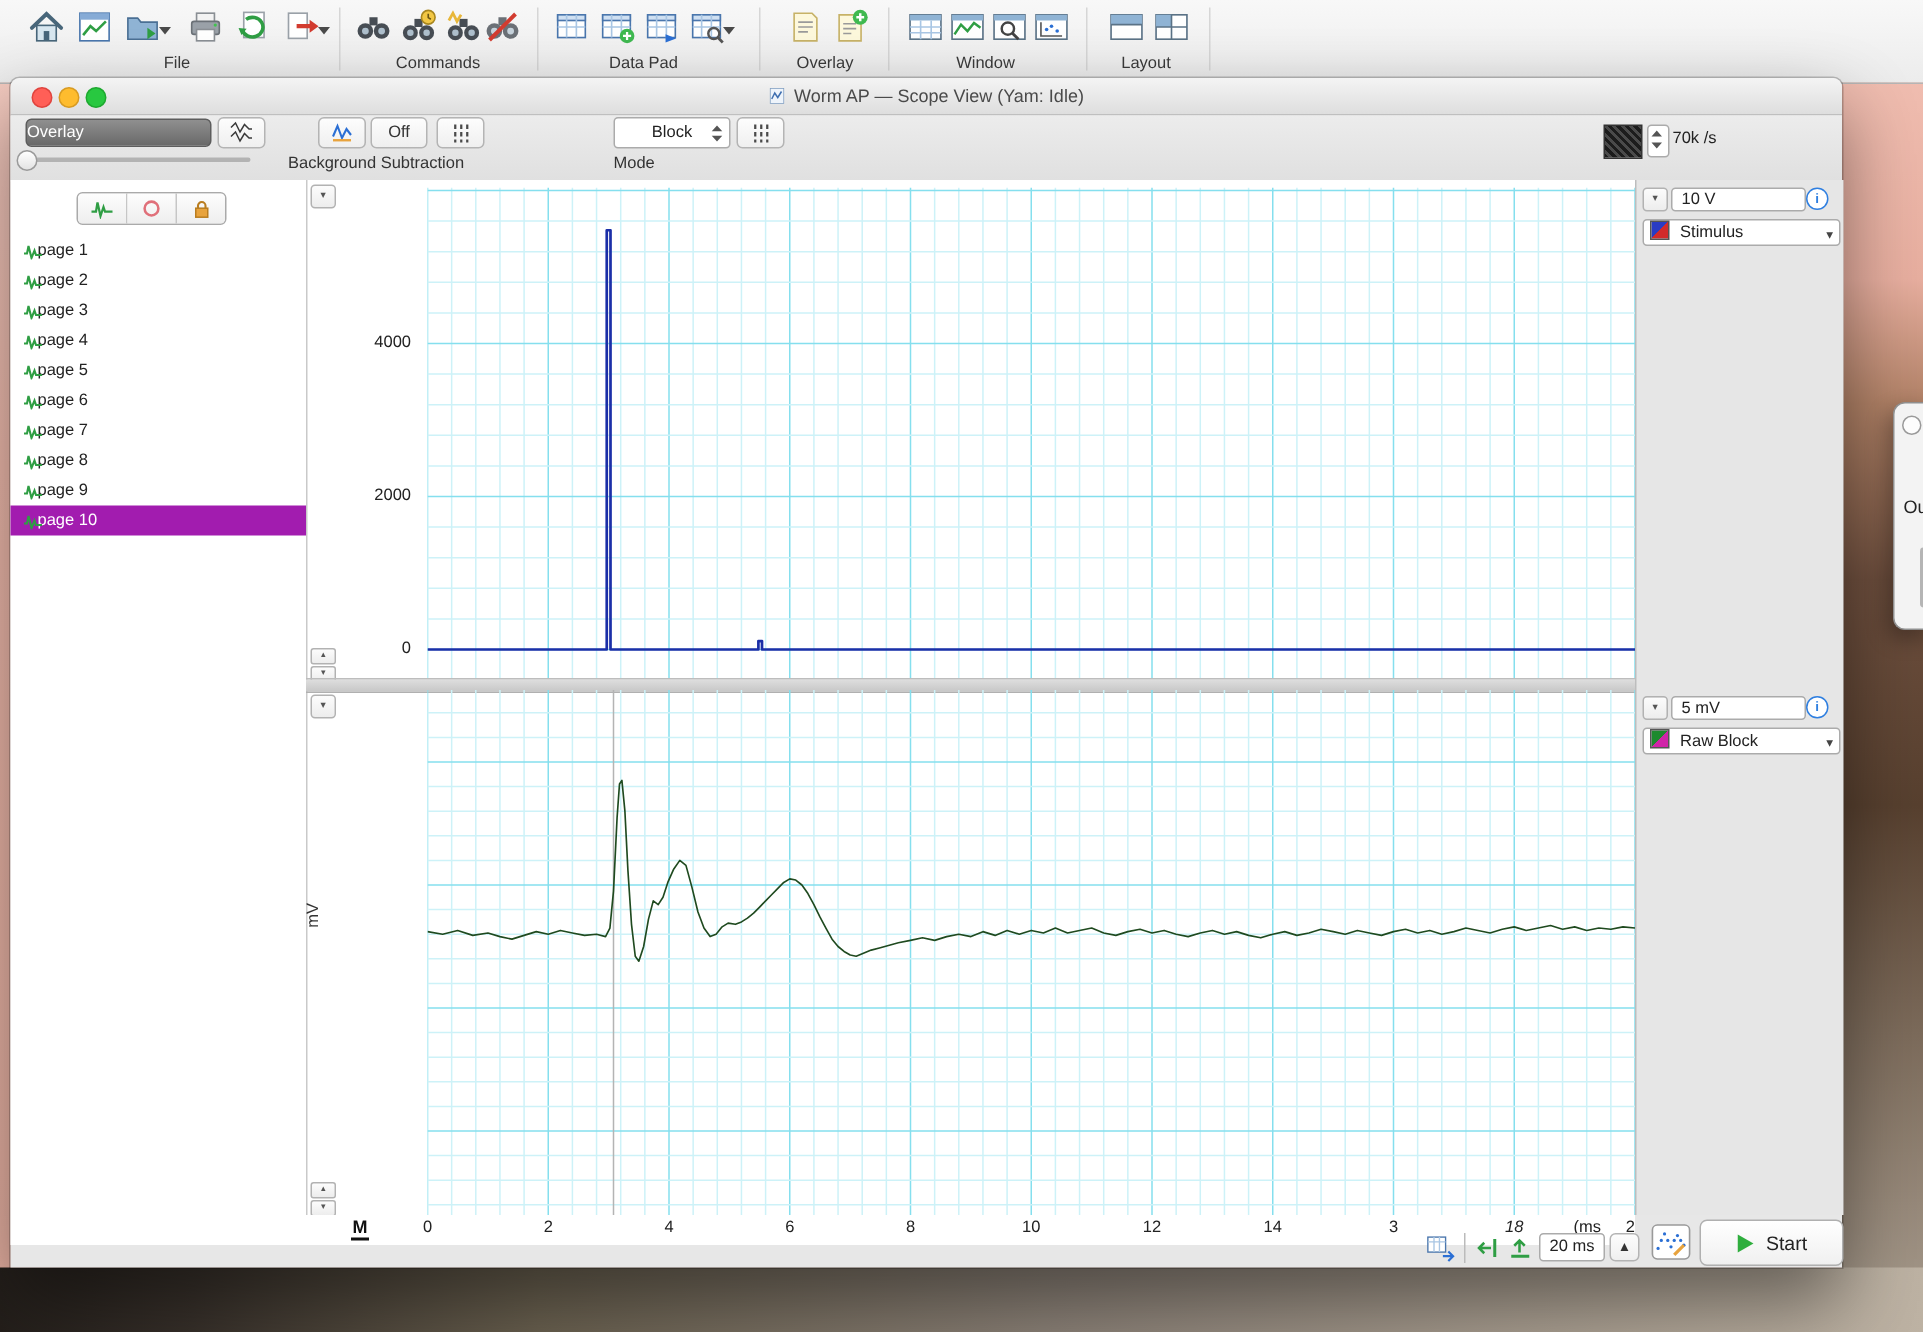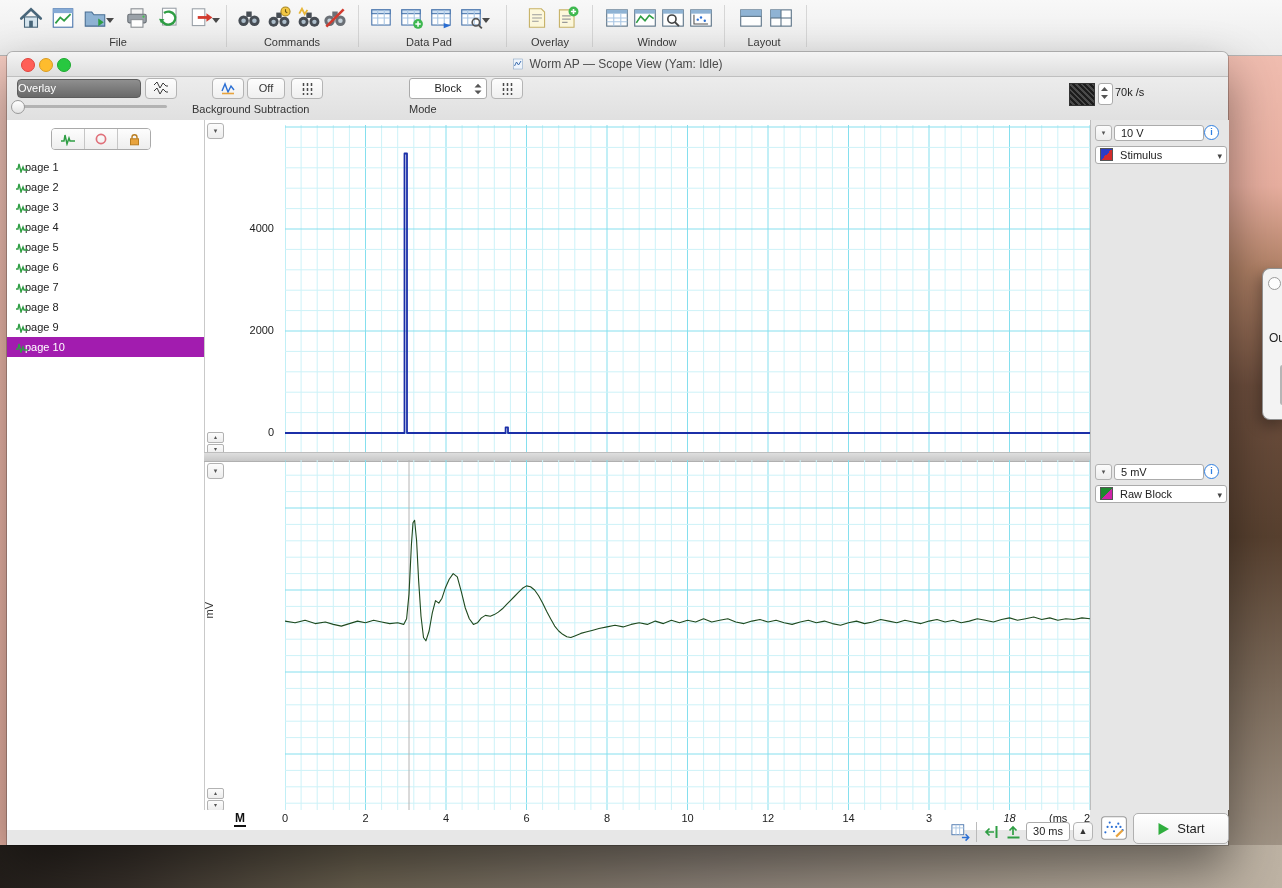--- a/index.html
+++ b/index.html
@@ -544,21 +544,21 @@
     </svg>
   <div class="abs" style="left:969px;top:770px;width:1px;height:20px;background:#bbb"></div>
   <svg class="abs" style="left:975px;top:771px" width="18" height="18" viewBox="0 0 18 18">
       <path d="M14.5 3 v12" stroke="#2f9e44" stroke-width="2"></path>
       <path d="M12 9 h-8 M7.5 5.5 l-3.5 3.5 3.5 3.5" stroke="#2f9e44" fill="none" stroke-width="1.7"></path>
     </svg>
   <svg class="abs" style="left:997px;top:771px" width="18" height="18" viewBox="0 0 18 18">
       <path d="M3.5 14.5 h12" stroke="#2f9e44" stroke-width="2"></path>
       <path d="M9 12 v-8 M5.5 7.5 l3.5-3.5 3.5 3.5" stroke="#2f9e44" fill="none" stroke-width="1.7"></path>
     </svg>
-  <div class="abs select" style="left:1019px;top:770px;width:42px;height:17px;line-height:17px;text-align:center">30 ms</div>
+  <div class="abs select" style="left:1019px;top:770px;width:42px;height:17px;line-height:17px;text-align:center">20 ms</div>
   <div class="abs btn" style="left:1066px;top:770px;width:18px;height:17px;line-height:16px;font-size:9px">▲</div>
 
   <svg class="abs" style="left:1093px;top:762px" width="28" height="28" viewBox="0 0 26 26">
       <rect x="1.5" y="2.5" width="23" height="21" rx="3" fill="#fff" stroke="#9a9a9a"></rect>
       <circle cx="5" cy="17" r="1" fill="#2b6fd4"></circle>
       <circle cx="7" cy="12" r="1" fill="#2b6fd4"></circle>
       <circle cx="9" cy="8" r="1" fill="#2b6fd4"></circle>
       <circle cx="11" cy="12" r="1" fill="#2b6fd4"></circle>
       <circle cx="13" cy="16" r="1" fill="#2b6fd4"></circle>
       <circle cx="15" cy="12" r="1" fill="#2b6fd4"></circle>

